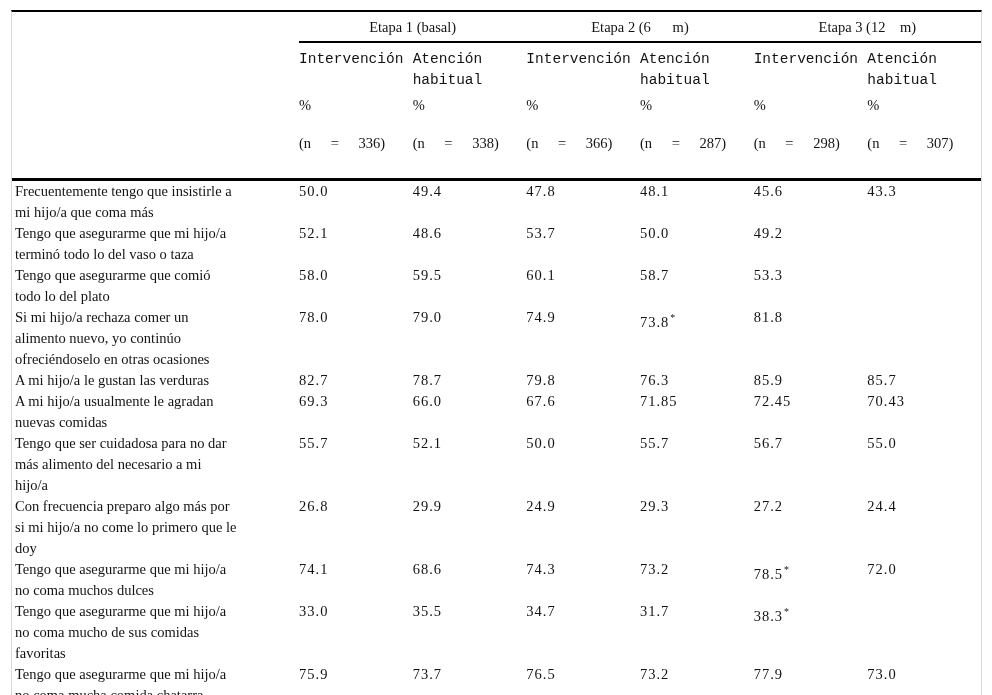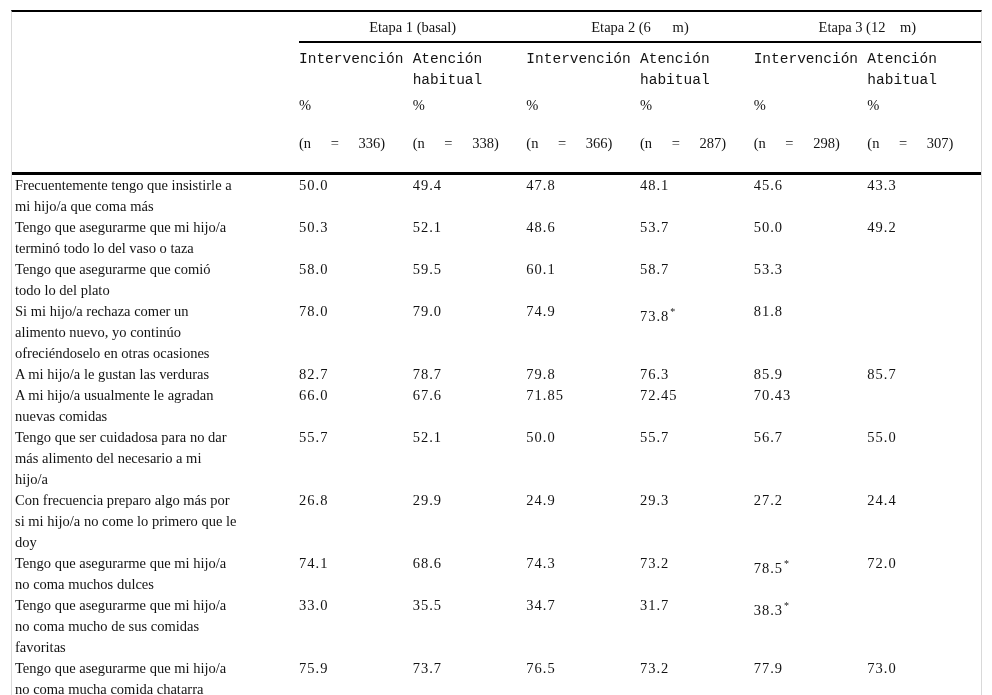--- a/index.html
+++ b/index.html
@@ -35,21 +35,21 @@
     display: flex;
     align-items: flex-end;
     border-bottom: 2px solid #000000;
   }
   .stage-cell {
     flex: 1;
     text-align: center;
     padding-bottom: 5px;
     white-space: pre;
   }
-  .thead { padding-bottom: 18px; border-bottom: 3px solid #000000; }
+  .thead { padding-bottom: 24px; border-bottom: 3px solid #000000; }
   .sub-row { margin-top: 6px; line-height: 21px; }
   .colhead { white-space: pre-line; font-family: Liberation Mono, monospace; }
   .pct-row { margin-top: 4px; line-height: 21px; }
   .n-row { margin-top: 17px; line-height: 21px; word-spacing: 16px; white-space: pre; }
   .tbody { padding-top: 0; padding-bottom: 4px; }
   .trow { line-height: 21px; }
   .label-cell {
     padding-left: 3px;
     white-space: pre-line;
   }
@@ -105,21 +105,20 @@
         <div class="cell val">50.0</div>
         <div class="cell val">49.4</div>
         <div class="cell val">47.8</div>
         <div class="cell val">48.1</div>
         <div class="cell val">45.6</div>
         <div class="cell val">43.3</div>
       </div>
       <div class="grid trow">
         <div class="cell label-cell">Tengo que asegurarme que mi hijo/a
 terminó todo lo del vaso o taza</div>
-        <div class="cell val">50.3</div>
         <div class="cell val">52.1</div>
         <div class="cell val">48.6</div>
         <div class="cell val">53.7</div>
         <div class="cell val">50.0</div>
         <div class="cell val">49.2</div>
       </div>
       <div class="grid trow">
         <div class="cell label-cell">Tengo que asegurarme que comió
 todo lo del plato</div>
         <div class="cell val">58.0</div>
@@ -143,20 +142,21 @@
         <div class="cell val">82.7</div>
         <div class="cell val">78.7</div>
         <div class="cell val">79.8</div>
         <div class="cell val">76.3</div>
         <div class="cell val">85.9</div>
         <div class="cell val">85.7</div>
       </div>
       <div class="grid trow">
         <div class="cell label-cell">A mi hijo/a usualmente le agradan
 nuevas comidas</div>
+        <div class="cell val">69.3</div>
         <div class="cell val">66.0</div>
         <div class="cell val">67.6</div>
         <div class="cell val">71.85</div>
         <div class="cell val">72.45</div>
         <div class="cell val">70.43</div>
       </div>
       <div class="grid trow">
         <div class="cell label-cell">Tengo que ser cuidadosa para no dar
 más alimento del necesario a mi
 hijo/a</div>

